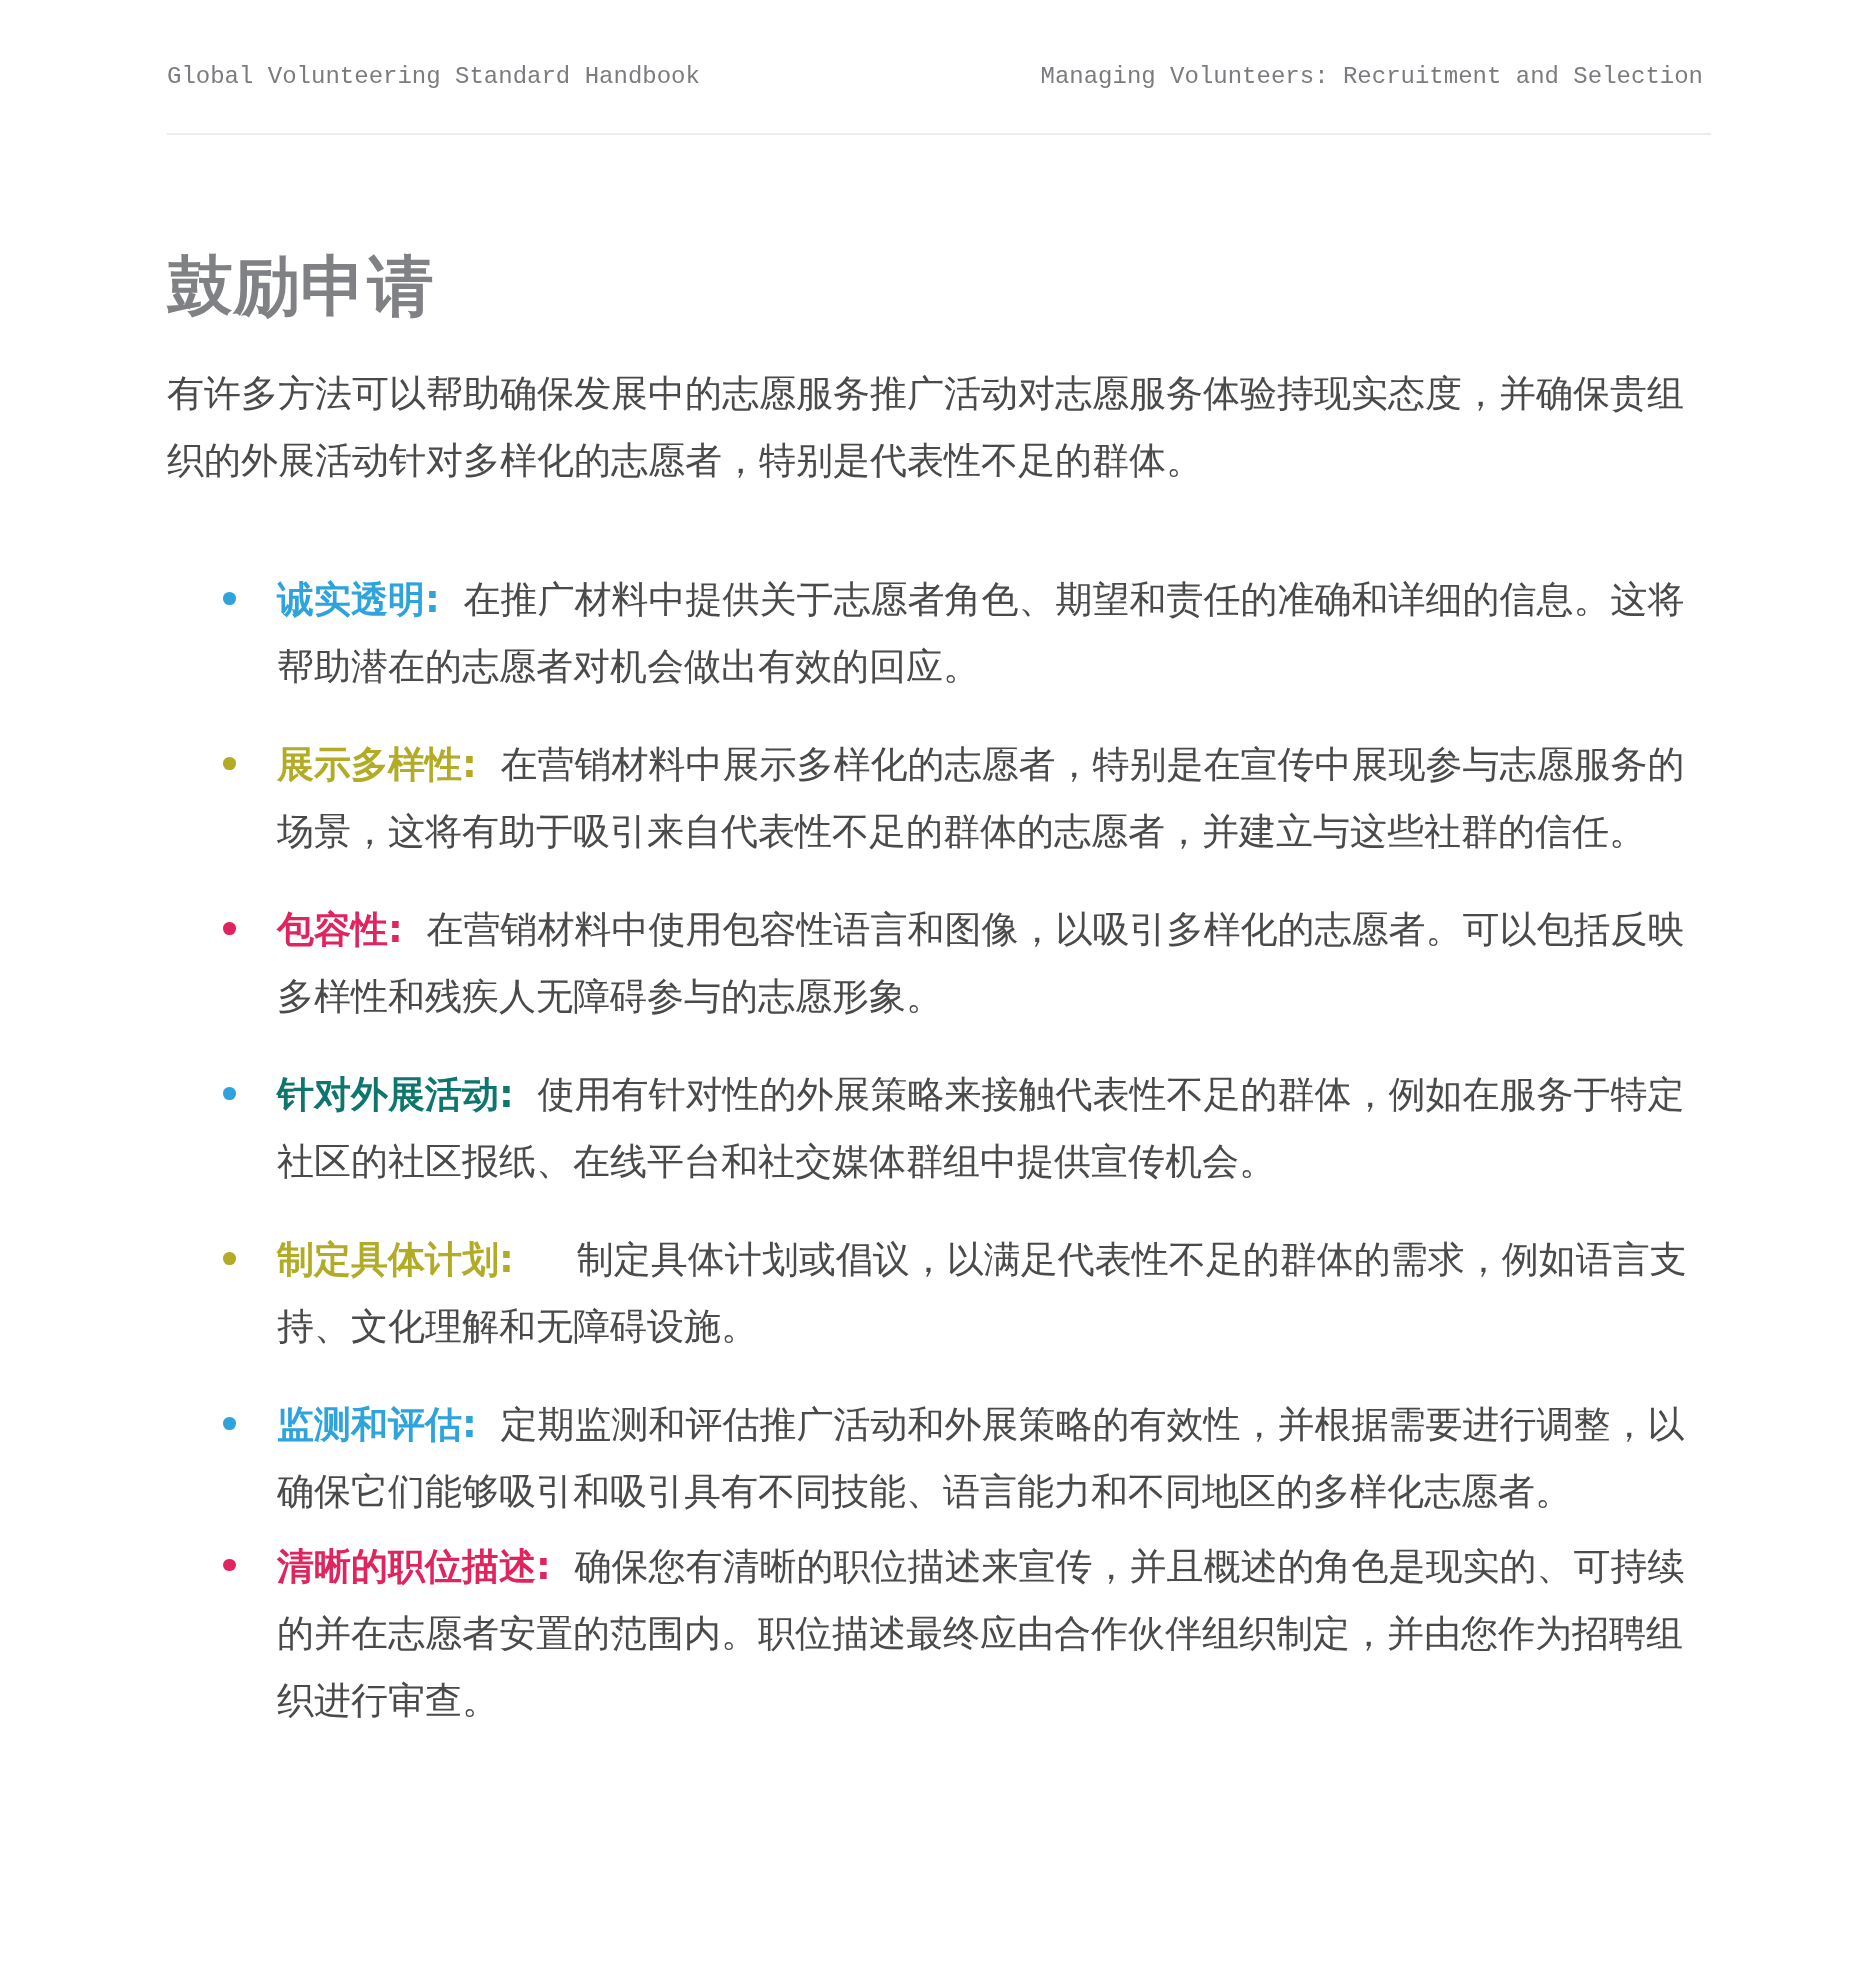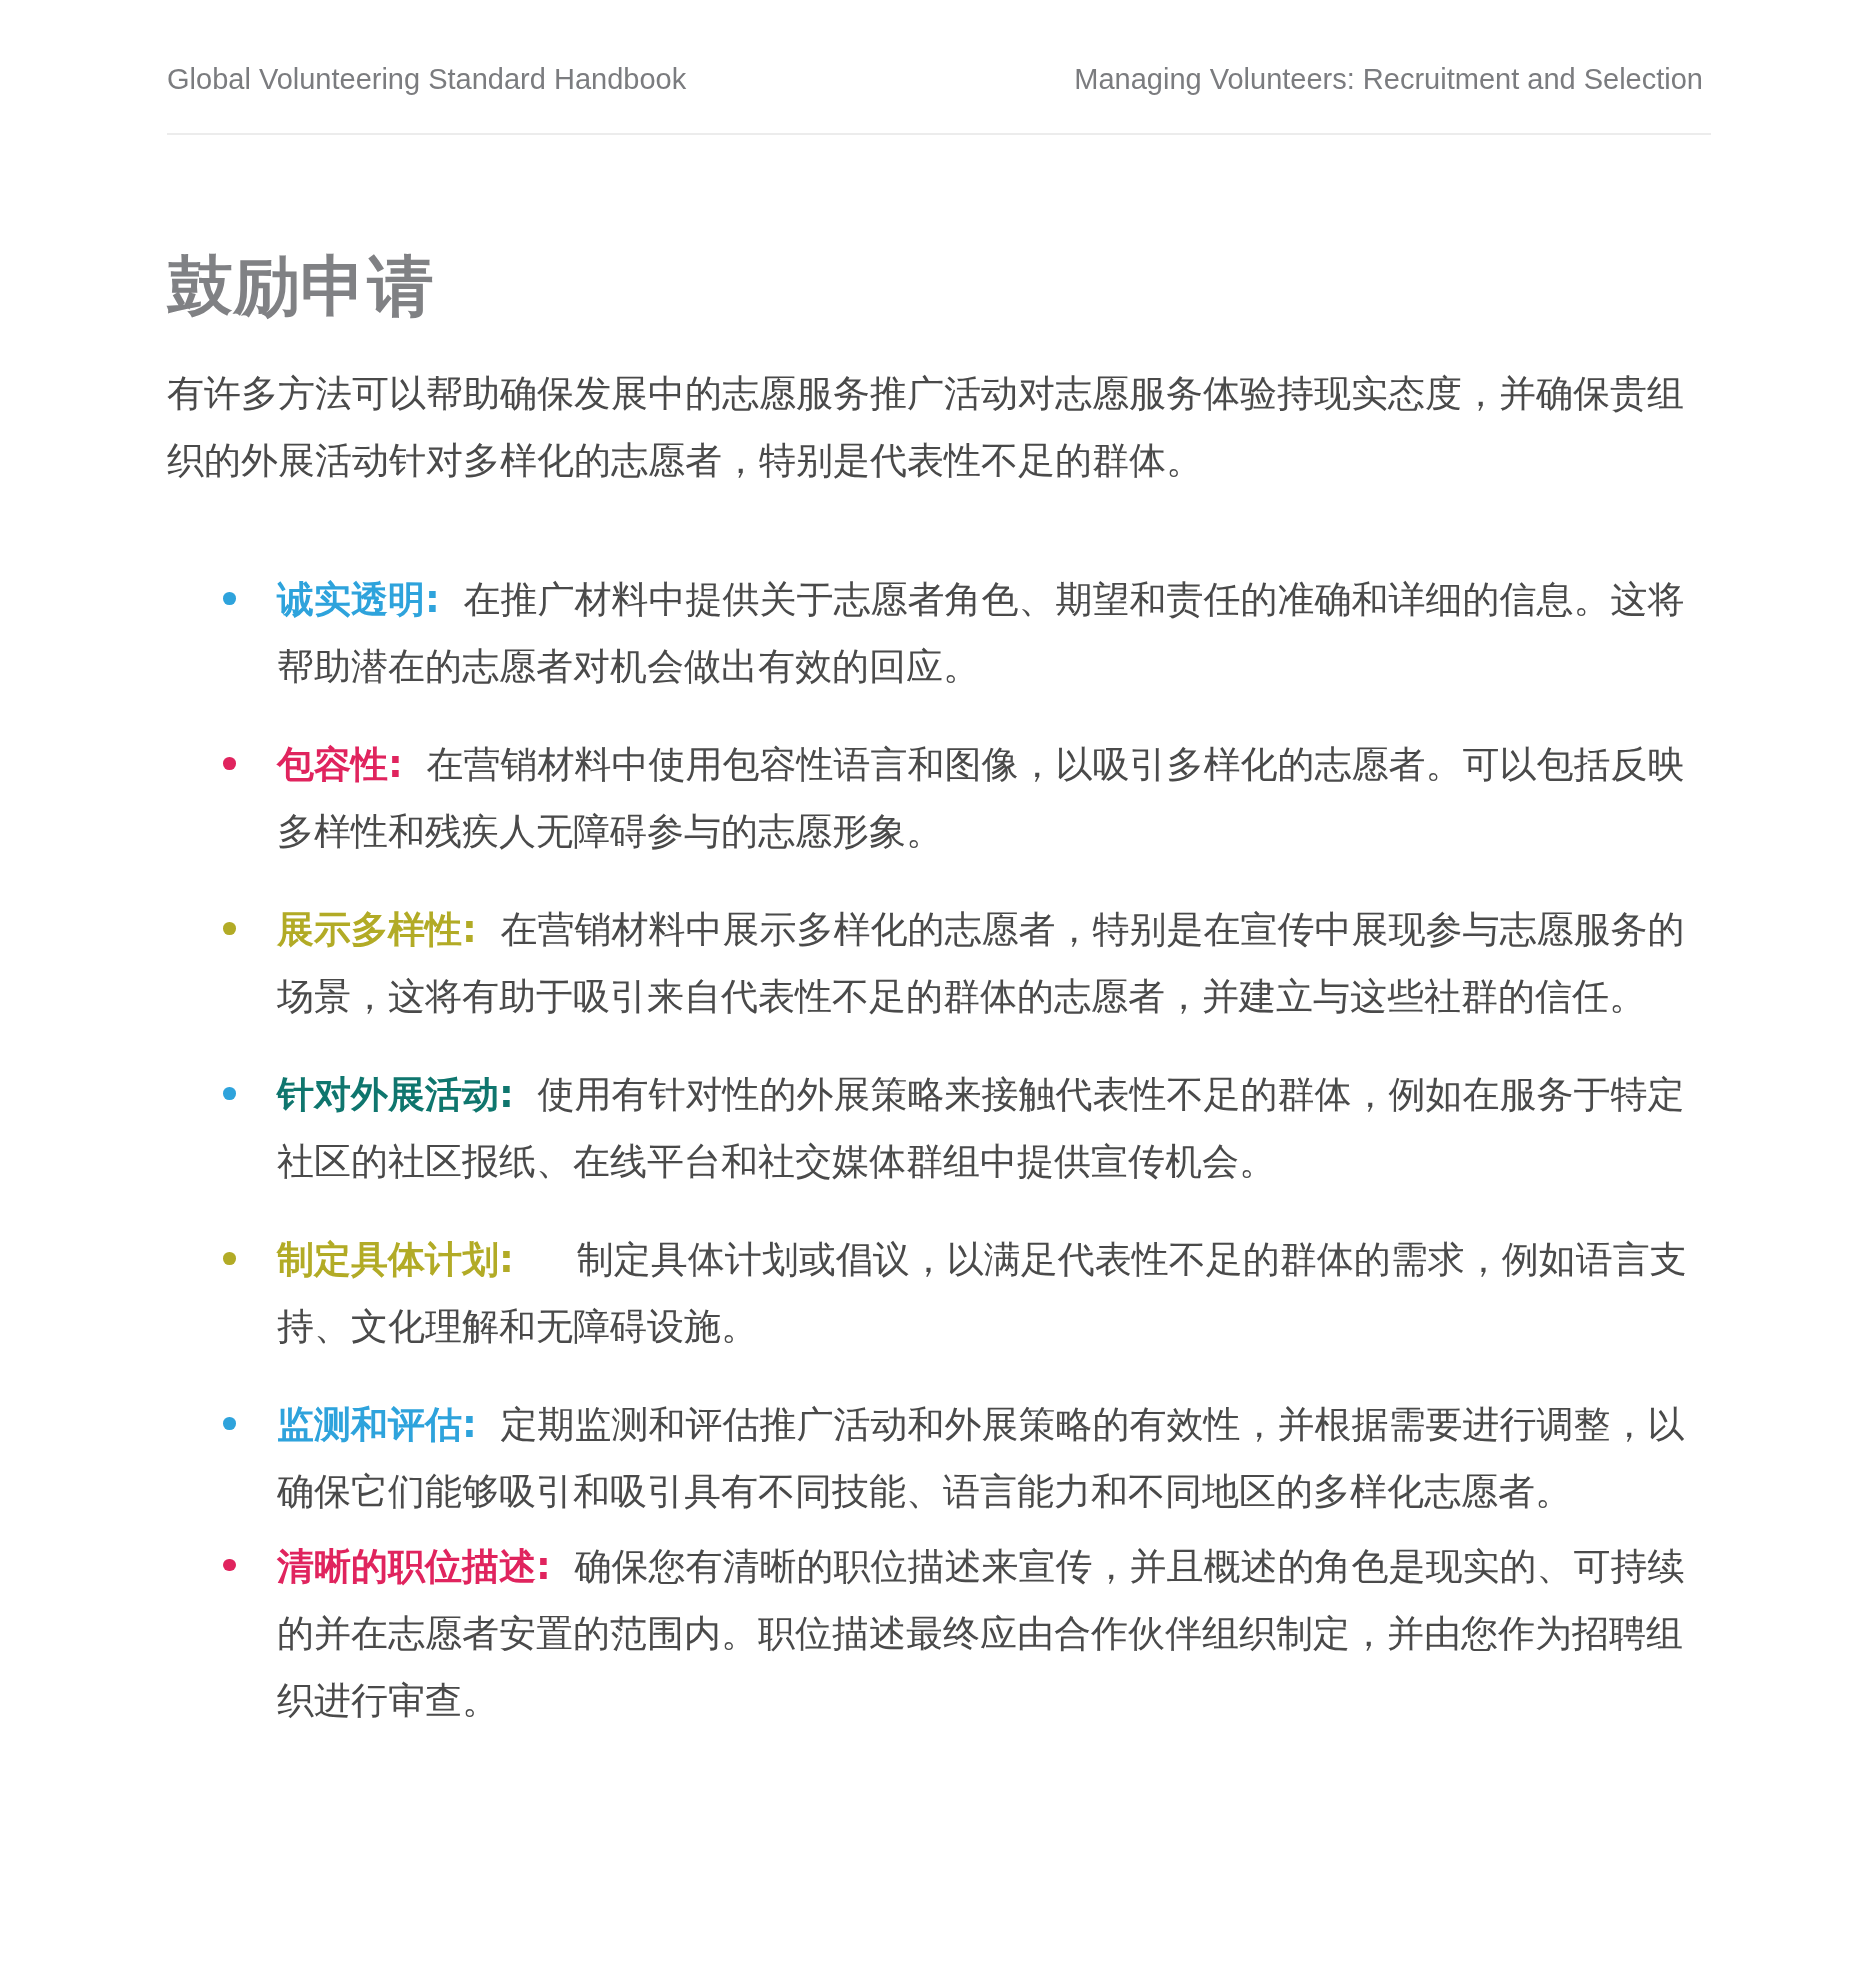--- a/index.html
+++ b/index.html
@@ -1,19 +1,19 @@
 <!DOCTYPE html>
 <html style="font-size:6.3px"><head>
   <meta charset="utf-8">
   <style>
     html, body { margin: 0; padding: 0; background: #ffffff; }
     body { width: 1870px; height: 2647px; overflow: hidden; position: relative; font-family: "DejaVu Sans", "Liberation Sans", sans-serif; }
     .page { position: absolute; left: 0; top: 0; width: 1870px; height: 2647px; background: #ffffff; }
 
-    .run-head { position: absolute; top: 63px; font-family: Liberation Sans, sans-serif; font-size: 29px; color: #7b7c7f; white-space: nowrap; }
+    .run-head { position: absolute; top: 63px; font-family: Liberation Mono, monospace; font-size: 24px; color: #7b7c7f; white-space: nowrap; }
     .run-head.left { left: 167px; }
     .run-head.right { right: 167px; text-align: left; }
     .head-rule { position: absolute; left: 167px; right: 159px; top: 133px; height: 2px; background: #ececec; }
 
     .title { position: absolute; left: 167px; top: 242px; font-size: 66px; font-weight: bold; color: #808184; letter-spacing: 0.8px; white-space: nowrap; }
 
     .intro { position: absolute; left: 167px; top: 360px; width: 1545px; font-size: 37px; line-height: 67px; color: #4a4a4a; }
 
     .bullets { position: absolute; left: 212px; top: 566px; width: 1501px; margin: 0; padding: 0; list-style: none; }
     .bullet { position: relative; padding-left: 65px; font-size: 37px; line-height: 67px; color: #4a4a4a; }
@@ -36,26 +36,26 @@
   <h1 class="title" style="margin:0;">鼓励申请</h1>
 
   <p class="intro" style="margin:0;">有许多方法可以帮助确保发展中的志愿服务推广活动对志愿服务体验持现实态度，并确保贵组织的外展活动针对多样化的志愿者，特别是代表性不足的群体。</p>
 
   <ul class="bullets">
     <li class="bullet">
       <span class="dot" style="background:#2ea3dc;"></span>
       <span class="term" style="color:#2ea3dc;">诚实透明:</span><span class="sep"></span><span>在推广材料中提供关于志愿者角色、期望和责任的准确和详细的信息。这将帮助潜在的志愿者对机会做出有效的回应。</span>
     </li>
     <li class="bullet">
+      <span class="dot" style="background:#b2ab26;"></span>
+      <span class="term" style="color:#b2ab26;">展示多样性:</span><span class="sep"></span><span>在营销材料中展示多样化的志愿者，特别是在宣传中展现参与志愿服务的场景，这将有助于吸引来自代表性不足的群体的志愿者，并建立与这些社群的信任。</span>
+    </li>
+    <li class="bullet">
       <span class="dot" style="background:#e0245e;"></span>
       <span class="term" style="color:#e0245e;">包容性:</span><span class="sep"></span><span>在营销材料中使用包容性语言和图像，以吸引多样化的志愿者。可以包括反映多样性和残疾人无障碍参与的志愿形象。</span>
-    </li>
-    <li class="bullet">
-      <span class="dot" style="background:#b2ab26;"></span>
-      <span class="term" style="color:#b2ab26;">展示多样性:</span><span class="sep"></span><span>在营销材料中展示多样化的志愿者，特别是在宣传中展现参与志愿服务的场景，这将有助于吸引来自代表性不足的群体的志愿者，并建立与这些社群的信任。</span>
     </li>
     <li class="bullet">
       <span class="dot" style="background:#2ea3dc;"></span>
       <span class="term" style="color:#0f766e;">针对外展活动:</span><span class="sep"></span><span>使用有针对性的外展策略来接触代表性不足的群体，例如在服务于特定社区的社区报纸、在线平台和社交媒体群组中提供宣传机会。</span>
     </li>
     <li class="bullet">
       <span class="dot" style="background:#b2ab26;"></span>
       <span class="term" style="color:#b2ab26;">制定具体计划:</span><span class="sep wide"></span><span>制定具体计划或倡议，以满足代表性不足的群体的需求，例如语言支持、文化理解和无障碍设施。</span>
     </li>
     <li class="bullet">

